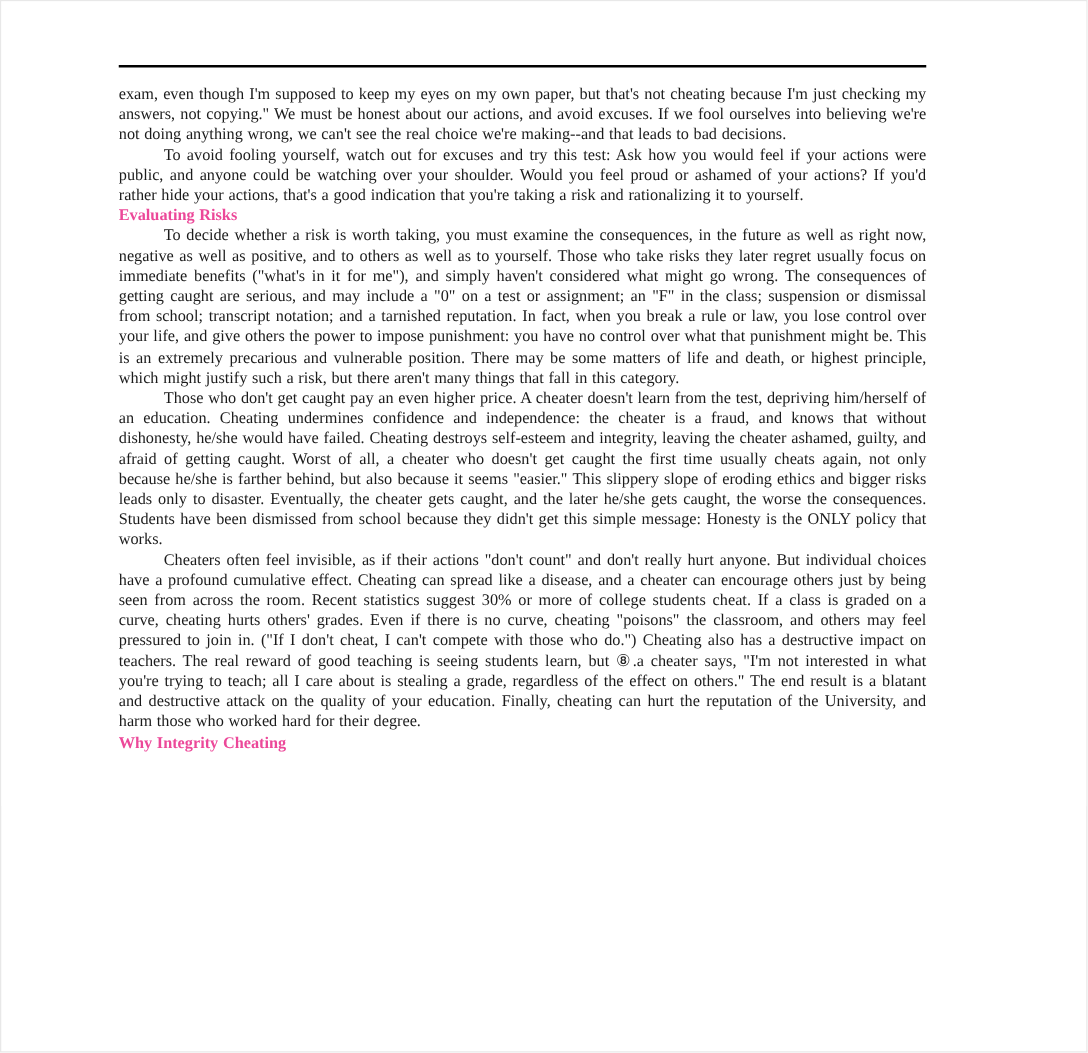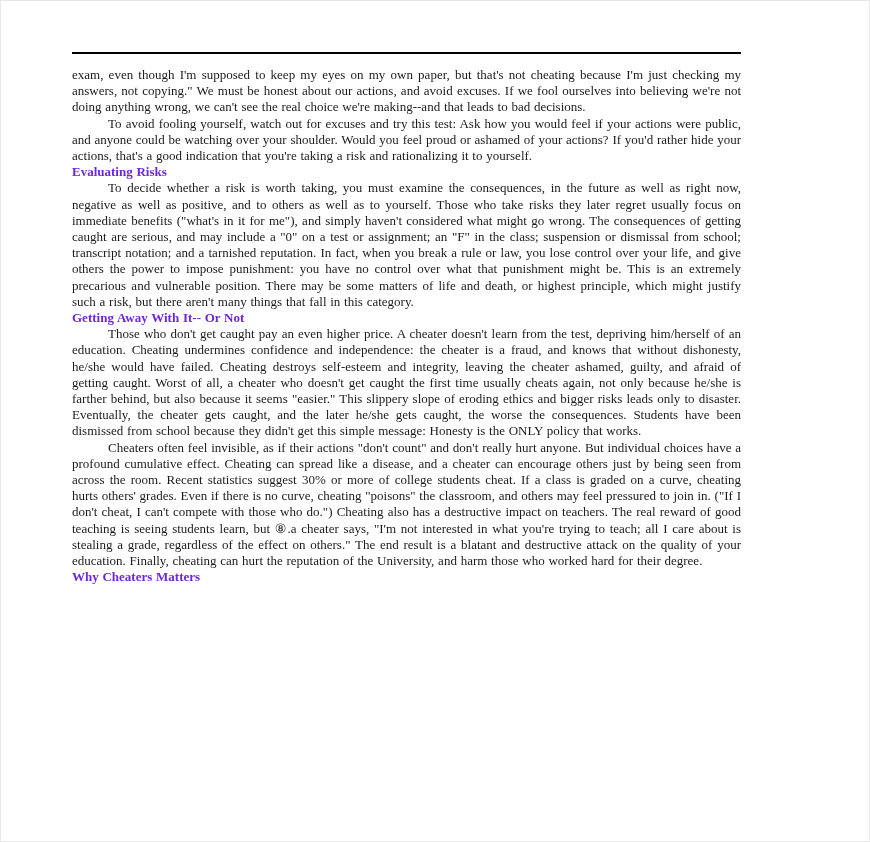--- a/index.html
+++ b/index.html
@@ -11,21 +11,21 @@
   body {
     width: 870px;
     height: 842px;
     overflow: hidden;
     font-family: "Liberation Serif", "DejaVu Serif", serif;
     border: 1px solid #e8e8e8;
   }
   .page {
     width: 870px;
     height: 644px;
-    padding: 51px 130px 0 71px;
+    padding: 51px 130px 0 94px;
     background: #ffffff;
   }
   .top-rule {
     border: none;
     border-top: 2px solid #000000;
     margin: 0 0 13px 0;
   }
   .doc {
     color: #1b1b1b;
     font-size: 13px;
@@ -39,31 +39,30 @@
   }
   .para.continuation {
     text-indent: 0;
   }
   .heading {
     margin: 0;
     font-size: 13px;
     font-weight: bold;
     text-align: left;
     text-indent: 0;
-    color: #6d28d9;
+    color: #ec4899;
   }
 </style>
 </head>
 <body>
 
 <div class="page">
   <hr class="top-rule">
   <div class="doc">
     <p class="para continuation">exam, even though I'm supposed to keep my eyes on my own paper, but that's not cheating because I'm just checking my answers, not copying." We must be honest about our actions, and avoid excuses. If we fool ourselves into believing we're not doing anything wrong, we can't see the real choice we're making--and that leads to bad decisions.</p>
     <p class="para">To avoid fooling yourself, watch out for excuses and try this test: Ask how you would feel if your actions were public, and anyone could be watching over your shoulder. Would you feel proud or ashamed of your actions? If you'd rather hide your actions, that's a good indication that you're taking a risk and rationalizing it to yourself.</p>
     <p class="heading">Evaluating Risks</p>
     <p class="para">To decide whether a risk is worth taking, you must examine the consequences, in the future as well as right now, negative as well as positive, and to others as well as to yourself. Those who take risks they later regret usually focus on immediate benefits ("what's in it for me"), and simply haven't considered what might go wrong. The consequences of getting caught are serious, and may include a "0" on a test or assignment; an "F" in the class; suspension or dismissal from school; transcript notation; and a tarnished reputation. In fact, when you break a rule or law, you lose control over your life, and give others the power to impose punishment: you have no control over what that punishment might be. This is an extremely precarious and vulnerable position. There may be some matters of life and death, or highest principle, which might justify such a risk, but there aren't many things that fall in this category.</p>
-    <p class="heading">Getting Away With It-- Or Not</p>
     <p class="para">Those who don't get caught pay an even higher price. A cheater doesn't learn from the test, depriving him/herself of an education. Cheating undermines confidence and independence: the cheater is a fraud, and knows that without dishonesty, he/she would have failed. Cheating destroys self-esteem and integrity, leaving the cheater ashamed, guilty, and afraid of getting caught. Worst of all, a cheater who doesn't get caught the first time usually cheats again, not only because he/she is farther behind, but also because it seems "easier." This slippery slope of eroding ethics and bigger risks leads only to disaster. Eventually, the cheater gets caught, and the later he/she gets caught, the worse the consequences. Students have been dismissed from school because they didn't get this simple message: Honesty is the ONLY policy that works.</p>
     <p class="para">Cheaters often feel invisible, as if their actions "don't count" and don't really hurt anyone. But individual choices have a profound cumulative effect. Cheating can spread like a disease, and a cheater can encourage others just by being seen from across the room. Recent statistics suggest 30% or more of college students cheat. If a class is graded on a curve, cheating hurts others' grades. Even if there is no curve, cheating "poisons" the classroom, and others may feel pressured to join in. ("If I don't cheat, I can't compete with those who do.") Cheating also has a destructive impact on teachers. The real reward of good teaching is seeing students learn, but ⑧.a cheater says, "I'm not interested in what you're trying to teach; all I care about is stealing a grade, regardless of the effect on others." The end result is a blatant and destructive attack on the quality of your education. Finally, cheating can hurt the reputation of the University, and harm those who worked hard for their degree.</p>
-    <p class="heading">Why Cheaters Matters</p>
+    <p class="heading">Why Integrity Cheating</p>
   </div>
 </div>
 
 </body></html>

